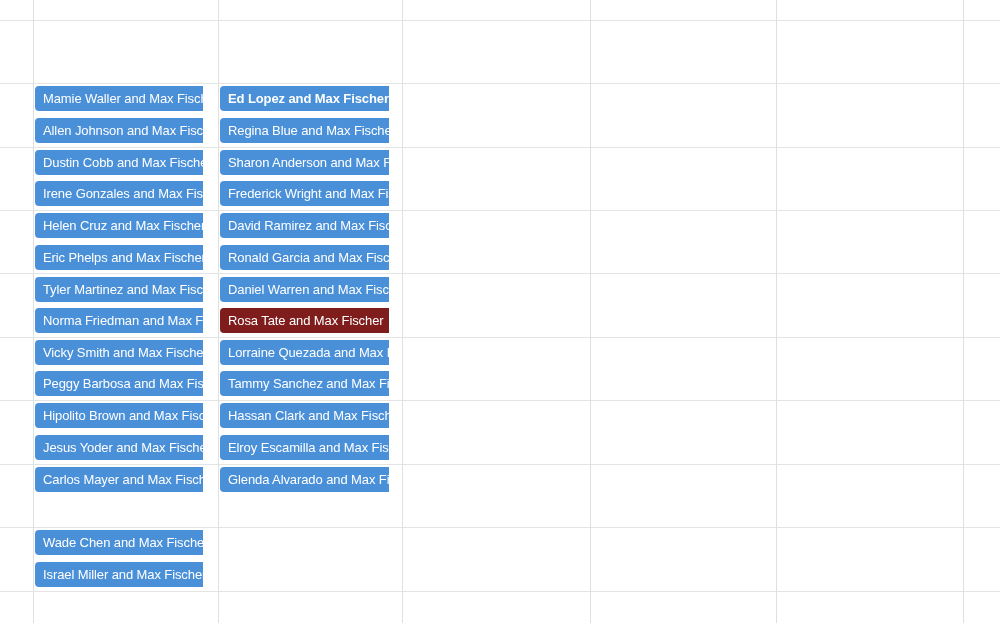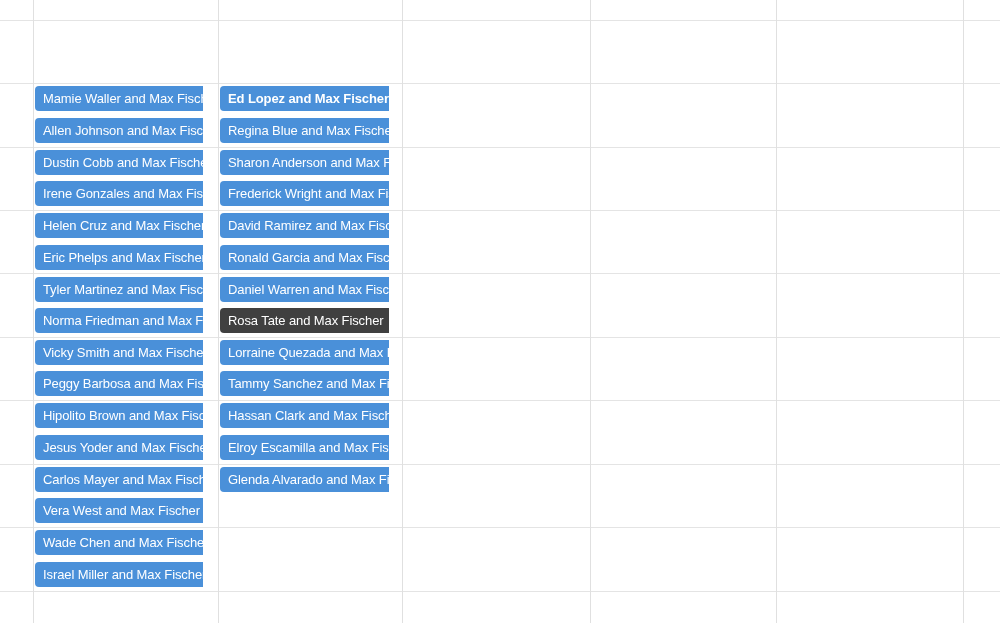--- a/index.html
+++ b/index.html
@@ -100,33 +100,32 @@
         <div class="event-chip" style="top: 181px; left: 1px; width: 184px; background: rgb(74, 144, 217); color: rgb(255, 255, 255);">Irene Gonzales and Max Fischer</div>
         <div class="event-chip" style="top: 213px; left: 1px; width: 184px; background: rgb(74, 144, 217); color: rgb(255, 255, 255);">Helen Cruz and Max Fischer</div>
         <div class="event-chip" style="top: 245px; left: 1px; width: 184px; background: rgb(74, 144, 217); color: rgb(255, 255, 255);">Eric Phelps and Max Fischer</div>
         <div class="event-chip" style="top: 277px; left: 1px; width: 184px; background: rgb(74, 144, 217); color: rgb(255, 255, 255);">Tyler Martinez and Max Fischer</div>
         <div class="event-chip" style="top: 308px; left: 1px; width: 184px; background: rgb(74, 144, 217); color: rgb(255, 255, 255);">Norma Friedman and Max Fischer</div>
         <div class="event-chip" style="top: 340px; left: 1px; width: 184px; background: rgb(74, 144, 217); color: rgb(255, 255, 255);">Vicky Smith and Max Fischer</div>
         <div class="event-chip" style="top: 371px; left: 1px; width: 184px; background: rgb(74, 144, 217); color: rgb(255, 255, 255);">Peggy Barbosa and Max Fischer</div>
         <div class="event-chip" style="top: 403px; left: 1px; width: 184px; background: rgb(74, 144, 217); color: rgb(255, 255, 255);">Hipolito Brown and Max Fischer</div>
         <div class="event-chip" style="top: 435px; left: 1px; width: 184px; background: rgb(74, 144, 217); color: rgb(255, 255, 255);">Jesus Yoder and Max Fischer</div>
         <div class="event-chip" style="top: 467px; left: 1px; width: 184px; background: rgb(74, 144, 217); color: rgb(255, 255, 255);">Carlos Mayer and Max Fischer</div>
-        <div class="event-chip" style="top: 498px; left: 1px; width: 184px; background: rgb(74, 144, 217); color: rgb(255, 255, 255);">Vera West and Max Fischer</div>
         <div class="event-chip" style="top: 530px; left: 1px; width: 184px; background: rgb(74, 144, 217); color: rgb(255, 255, 255);">Wade Chen and Max Fischer</div>
         <div class="event-chip" style="top: 562px; left: 1px; width: 184px; background: rgb(74, 144, 217); color: rgb(255, 255, 255);">Israel Miller and Max Fischer</div>
       </div>
       <div class="day-column" style="left: 219px; width: 170px;">
         <div class="event-chip" style="top: 86px; left: 1px; width: 184px; background: rgb(74, 144, 217); color: rgb(255, 255, 255); font-weight: bold;">Ed Lopez and Max Fischer</div>
         <div class="event-chip" style="top: 118px; left: 1px; width: 184px; background: rgb(74, 144, 217); color: rgb(255, 255, 255);">Regina Blue and Max Fischer</div>
         <div class="event-chip" style="top: 150px; left: 1px; width: 184px; background: rgb(74, 144, 217); color: rgb(255, 255, 255);">Sharon Anderson and Max Fischer</div>
         <div class="event-chip" style="top: 181px; left: 1px; width: 184px; background: rgb(74, 144, 217); color: rgb(255, 255, 255);">Frederick Wright and Max Fischer</div>
         <div class="event-chip" style="top: 213px; left: 1px; width: 184px; background: rgb(74, 144, 217); color: rgb(255, 255, 255);">David Ramirez and Max Fischer</div>
         <div class="event-chip" style="top: 245px; left: 1px; width: 184px; background: rgb(74, 144, 217); color: rgb(255, 255, 255);">Ronald Garcia and Max Fischer</div>
         <div class="event-chip" style="top: 277px; left: 1px; width: 184px; background: rgb(74, 144, 217); color: rgb(255, 255, 255);">Daniel Warren and Max Fischer</div>
-        <div class="event-chip" style="top: 308px; left: 1px; width: 184px; background: #404040; color: rgb(255, 255, 255);">Rosa Tate and Max Fischer</div>
+        <div class="event-chip" style="top: 308px; left: 1px; width: 184px; background: #7f1d1d; color: rgb(255, 255, 255);">Rosa Tate and Max Fischer</div>
         <div class="event-chip" style="top: 340px; left: 1px; width: 184px; background: rgb(74, 144, 217); color: rgb(255, 255, 255);">Lorraine Quezada and Max Fischer</div>
         <div class="event-chip" style="top: 371px; left: 1px; width: 184px; background: rgb(74, 144, 217); color: rgb(255, 255, 255);">Tammy Sanchez and Max Fischer</div>
         <div class="event-chip" style="top: 403px; left: 1px; width: 184px; background: rgb(74, 144, 217); color: rgb(255, 255, 255);">Hassan Clark and Max Fischer</div>
         <div class="event-chip" style="top: 435px; left: 1px; width: 184px; background: rgb(74, 144, 217); color: rgb(255, 255, 255);">Elroy Escamilla and Max Fischer</div>
         <div class="event-chip" style="top: 467px; left: 1px; width: 184px; background: rgb(74, 144, 217); color: rgb(255, 255, 255);">Glenda Alvarado and Max Fischer</div>
       </div>
       <div class="day-column" style="left: 403px; width: 186px;"></div>
       <div class="day-column" style="left: 591px; width: 184px;"></div>
       <div class="day-column" style="left: 777px; width: 185px;"></div>
       <div class="day-column" style="left: 964px; width: 36px;"></div>

